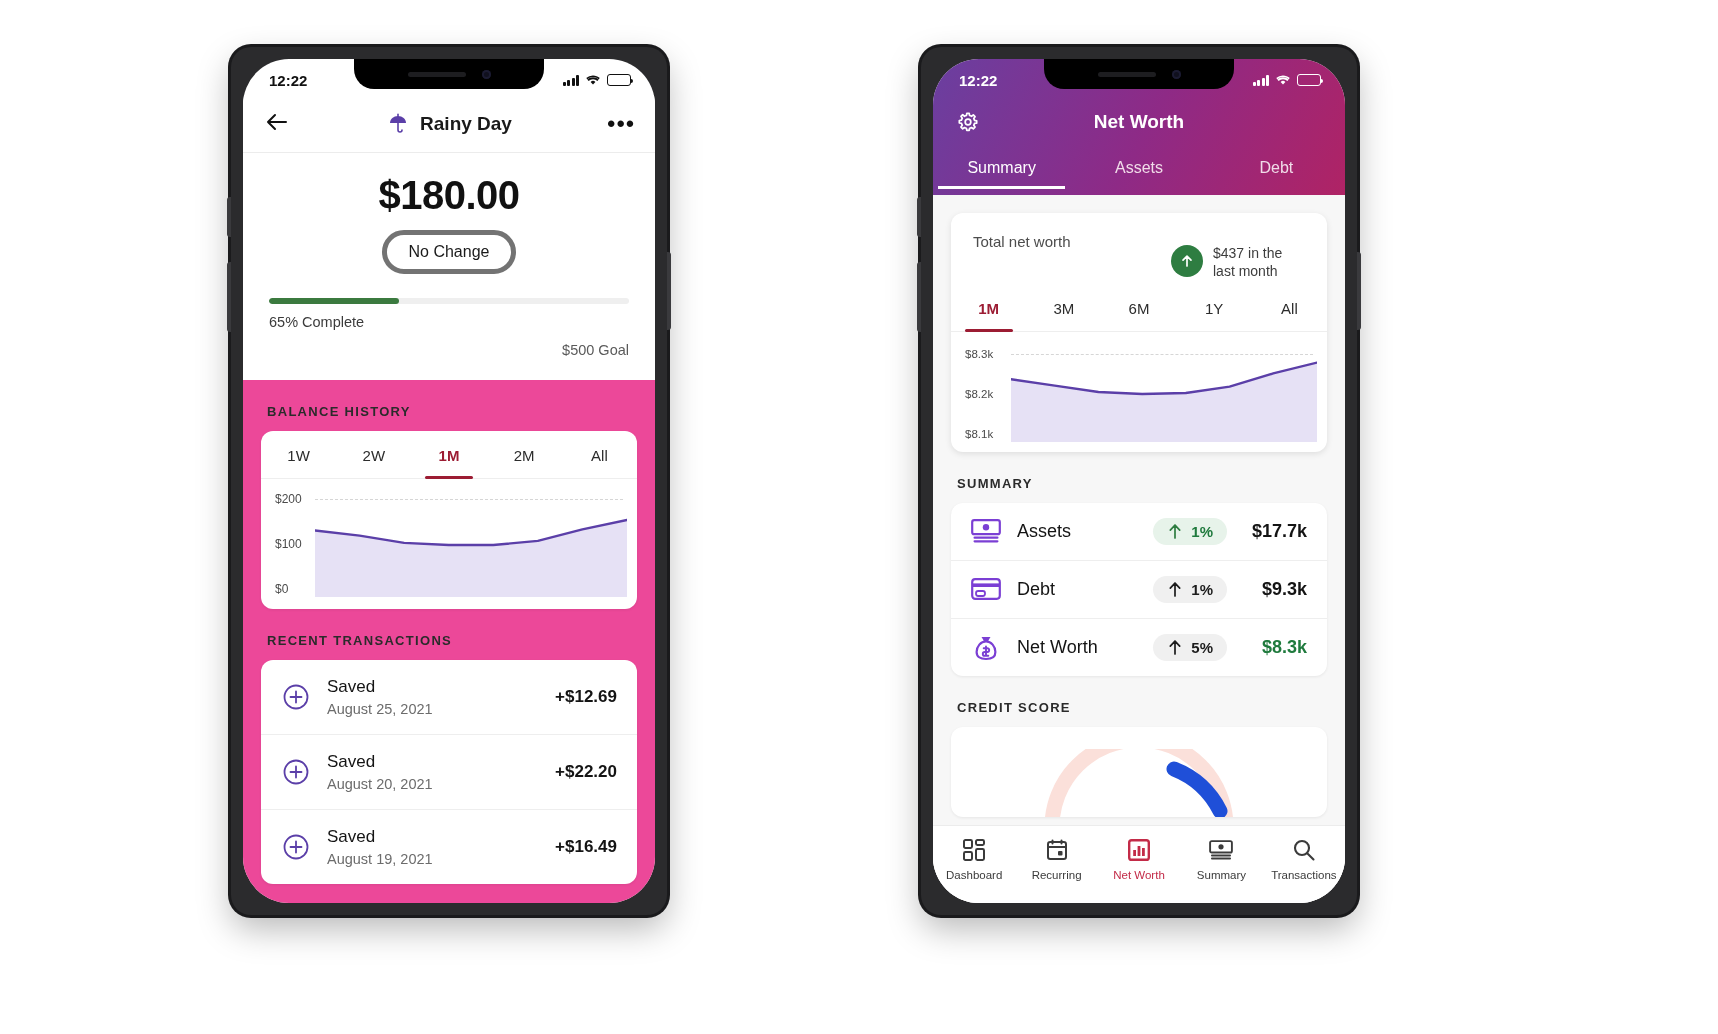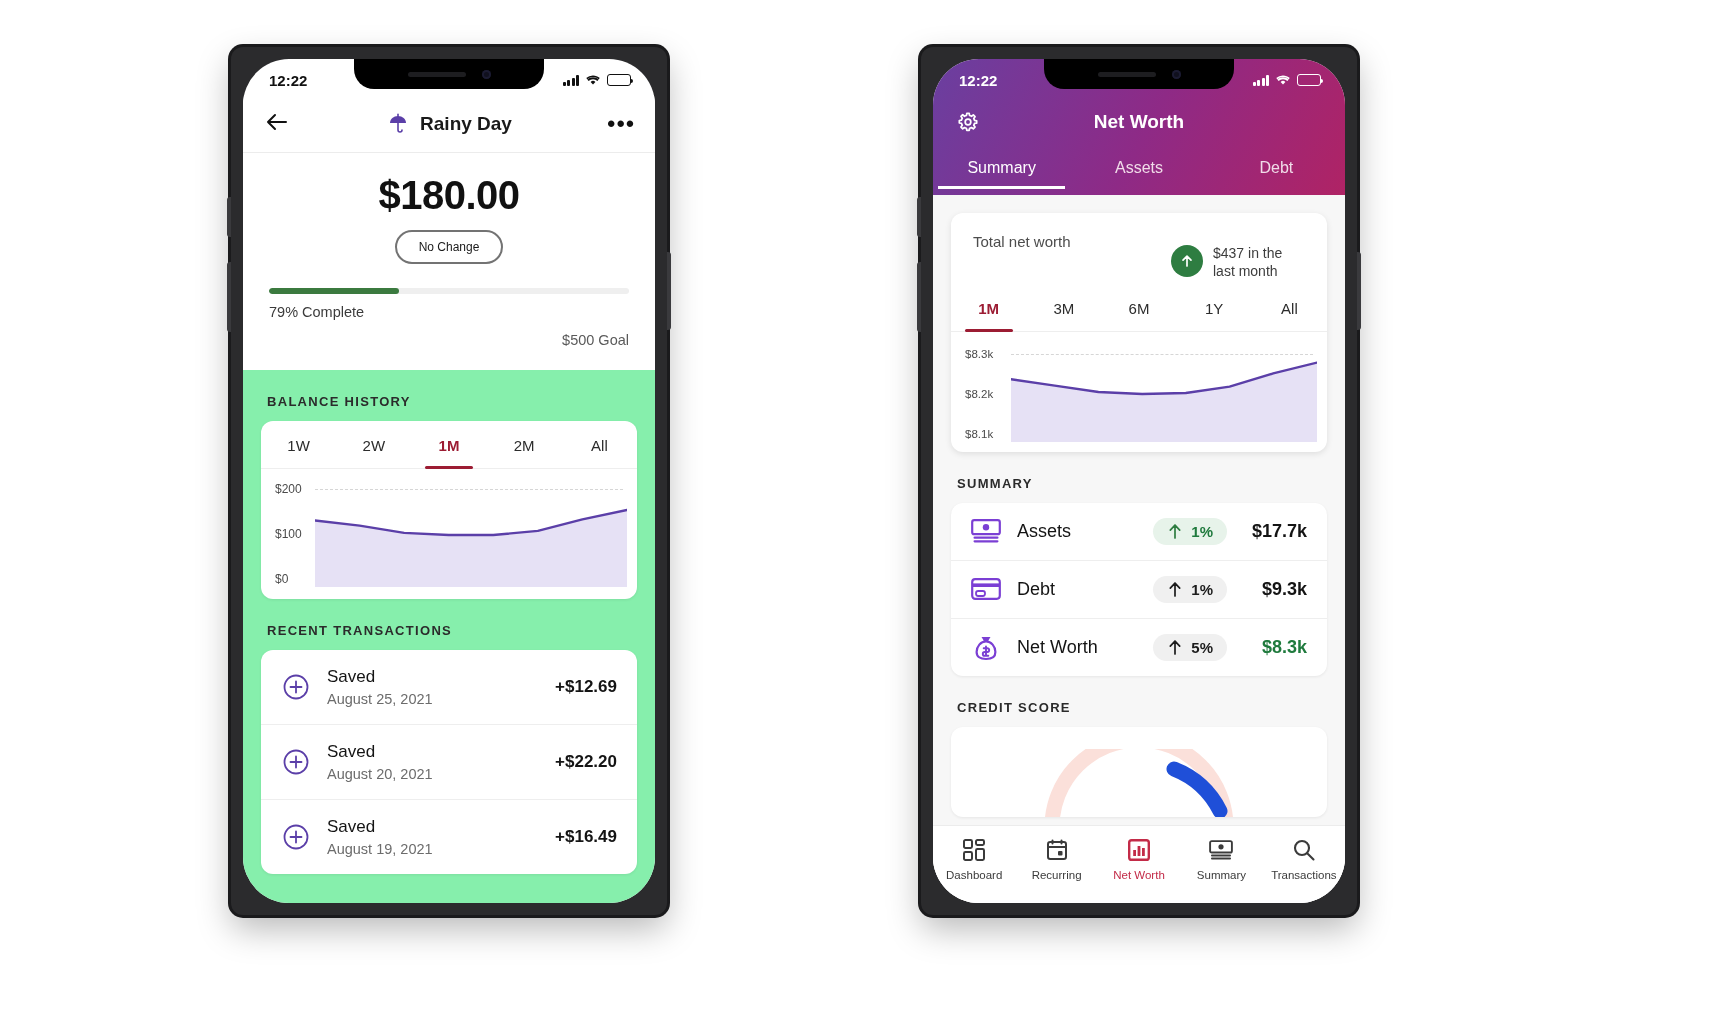--- a/index.html
+++ b/index.html
@@ -8,21 +8,21 @@
     background: #ffffff;
     font-family: "Liberation Sans", sans-serif;
     overflow: hidden;
     position: relative;
   }
   .stage { position: relative; width: 1718px; height: 1034px; }
 
   
   .phone {
     position: absolute;
-    border-radius: 12px;
+    border-radius: 20px;
     background: #2b2b2d;
     box-shadow: 0 0 0 3px #1a1a1c, 0 14px 34px rgba(0,0,0,.28);
     padding: 12px;
   }
   .phone::before { 
     content: "";
     position: absolute; left: -4px; top: 150px;
     width: 4px; height: 40px; background: #3a3a3d; border-radius: 3px 0 0 3px;
   }
   .phone::after {
@@ -81,28 +81,28 @@
   .nav-left {
     position: absolute; top: 36px; left: 0; right: 0; height: 58px;
     display: flex; align-items: center; padding: 0 22px;
     border-bottom: 1px solid #ececec; background: #fff; z-index: 20;
   }
   .nav-title-wrap { flex: 1; display: flex; align-items: center; justify-content: center; gap: 10px; }
   .nav-title { font-size: 19px; font-weight: bold; color: #1a1a1a; }
   .back-arrow { width: 26px; font-size: 24px; line-height: 1; color: #111; cursor: pointer; }
   .dots { font-size: 24px; letter-spacing: 1px; color: #111; width: 26px; text-align: right; cursor: pointer; }
 
-  .l-body { position: absolute; top: 94px; bottom: 0; left: 0; right: 0; background: #86efac; overflow: hidden; }
+  .l-body { position: absolute; top: 94px; bottom: 0; left: 0; right: 0; background: #ec4899; overflow: hidden; }
 
   .hero { background: #fff; padding: 20px 26px 22px; }
   .hero-amount { text-align: center; font-size: 40px; font-weight: bold; color: #111; letter-spacing: -.5px; }
   .pill-wrap { display: flex; justify-content: center; margin-top: 12px; }
   .pill {
-    border: 2px solid #737373; border-radius: 22px; padding: 8px 22px;
-    font-size: 12px; color: #1a1a1a; background: #fff; cursor: pointer;
+    border: 5px solid #737373; border-radius: 22px; padding: 8px 22px;
+    font-size: 16px; color: #1a1a1a; background: #fff; cursor: pointer;
   }
   .prog-track { margin-top: 24px; height: 6px; border-radius: 4px; background: #efefef; overflow: hidden; }
   .prog-fill { height: 100%; border-radius: 4px; }
   .prog-labels { display: flex; justify-content: space-between; margin-top: 10px; font-size: 14.5px; color: #3b3b3b; }
   .prog-labels .goal { color: #5a5a5a; margin-top: 28px; }
 
   .sect-head { font-size: 13px; font-weight: bold; letter-spacing: 1.3px; color: #2b2b2b; padding: 24px 24px 12px; }
 
   .card { background: #fff; border-radius: 12px; margin: 0 18px; box-shadow: 0 1px 3px rgba(0,0,0,.07); overflow: hidden; }
 
@@ -246,21 +246,21 @@
 
         <div class="hero">
           <div class="hero-amount">$180.00</div>
           <div class="pill-wrap">
             <div class="pill">No Change</div>
           </div>
           <div class="prog-track">
             <div class="prog-fill" id="progfill" style="background: rgb(59, 122, 63); width: 36%;"></div>
           </div>
           <div class="prog-labels">
-            <span>79% Complete</span>
+            <span>65% Complete</span>
             <span class="goal">$500 Goal</span>
           </div>
         </div>
 
         <div class="sect-head">BALANCE HISTORY</div>
 
         <div class="card">
           <div class="range-tabs" id="left-ranges">
               <div class="range-tab">1W</div>
               <div class="range-tab">2W</div>

